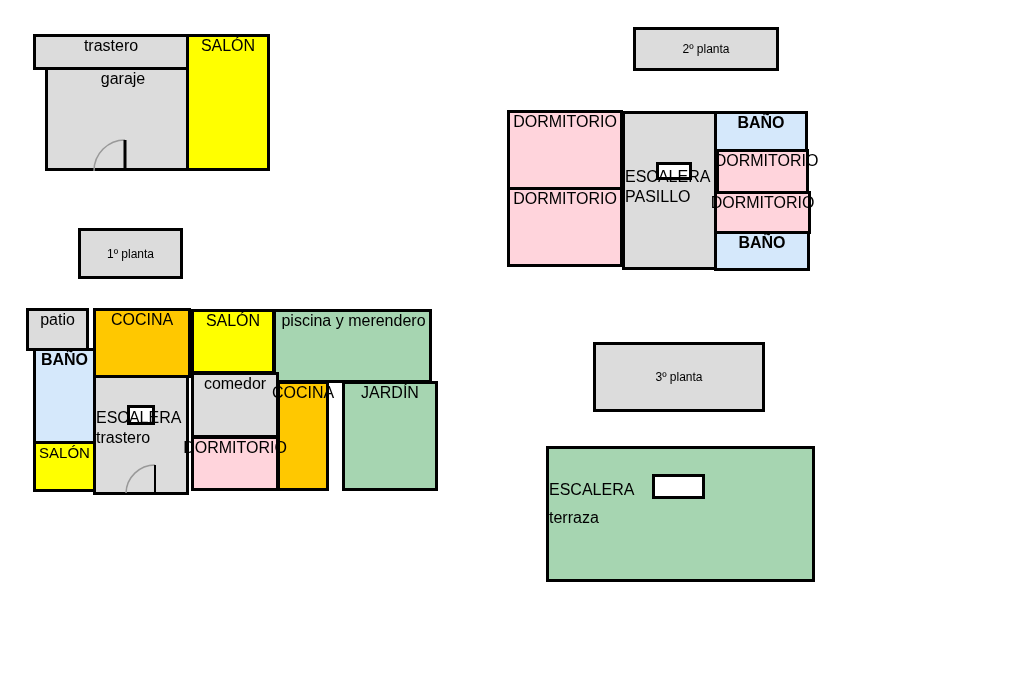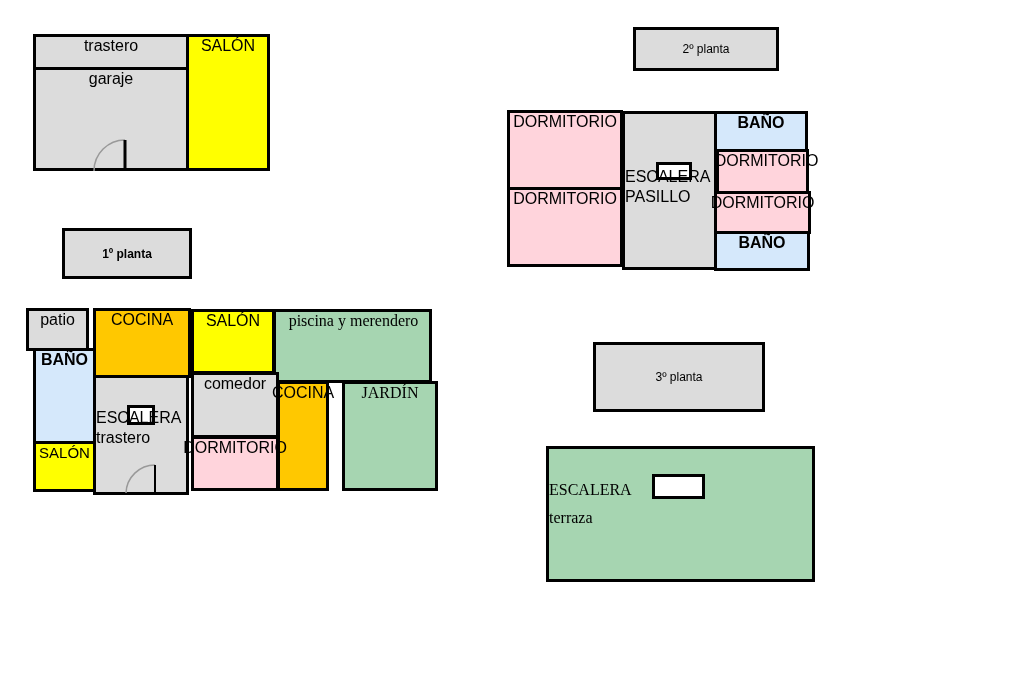--- a/index.html
+++ b/index.html
@@ -7,46 +7,46 @@
            font-family: "Liberation Sans", sans-serif; }
     .room { position: absolute; box-sizing: border-box; border: 3px solid #000;
             display: flex; align-items: flex-start; justify-content: center;
             font-size: 16px; color: #000; white-space: nowrap; overflow: visible; text-align: center; }
     .room span { position: relative; z-index: 2; }
     .gray { background: #dcdcdc; }
     .yellow { background: #ffff00; }
     .orange { background: #ffc800; }
     .pink { background: #ffd4dc; }
     .blue { background: #d5e8fb; font-weight: bold; }
-    .green { background: #a6d5b1; font-family: Liberation Serif, serif; }
+    .green { background: #a6d5b1; }
     .label { position: absolute; box-sizing: border-box; border: 3px solid #000;
              background: #dcdcdc; display: flex; align-items: center; justify-content: center;
              font-size: 12px; }
     .stair { position: absolute; background: #fff; border: 3px solid #000; box-sizing: border-box; z-index: 1; }
     .door { position: absolute; z-index: 1; }
     .twoline { flex-direction: column; line-height: 20px; }
   </style>
 </head>
 <body>
 
 <div class="room gray" style="left:33px;top:34px;width:156px;height:36px;">
   <span>trastero</span>
 </div>
-<div class="room gray" style="left:33px;top:67px;width:156px;height:104px;">
+<div class="room gray" style="left:45px;top:67px;width:156px;height:104px;">
   <span>garaje</span>
 </div>
 <svg class="door" style="left:92px;top:138px;" width="36" height="33">
   <path d="M33 2 A31 31 0 0 0 2 33" fill="none" stroke="#999" stroke-width="1.5"></path>
   <line x1="33" y1="2" x2="33" y2="33" stroke="#000" stroke-width="3"></line>
 </svg>
 <div class="room yellow" style="left:186px;top:34px;width:84px;height:137px;">
   <span>SALÓN</span>
 </div>
 
-<div class="label" style="left:62px;top:228px;width:130px;height:51px;font-weight:bold;">
+<div class="label" style="left:78px;top:228px;width:105px;height:51px;">
   <span>1º planta</span>
 </div>
 <div class="label" style="left:633px;top:27px;width:146px;height:44px;">
   <span>2º planta</span>
 </div>
 <div class="label" style="left:593px;top:342px;width:172px;height:70px;">
   <span>3º planta</span>
 </div>
 
 <div class="room gray" style="left:26px;top:308px;width:63px;height:43px;">

